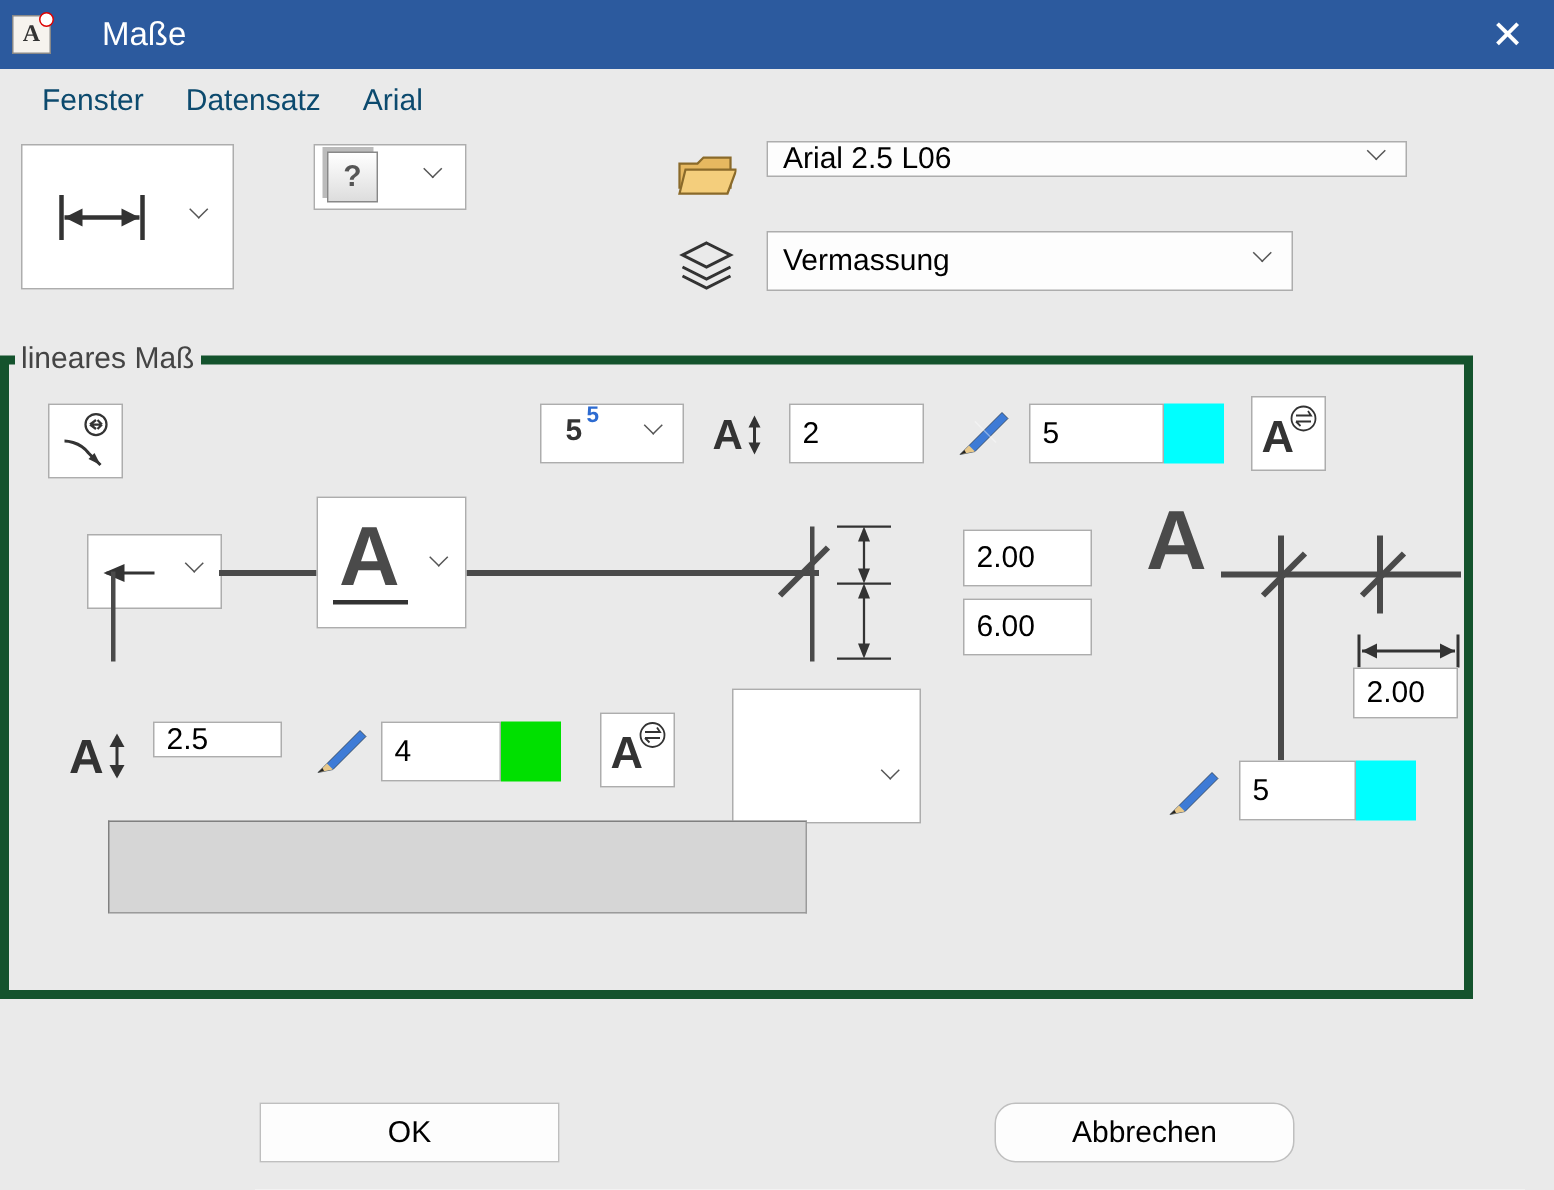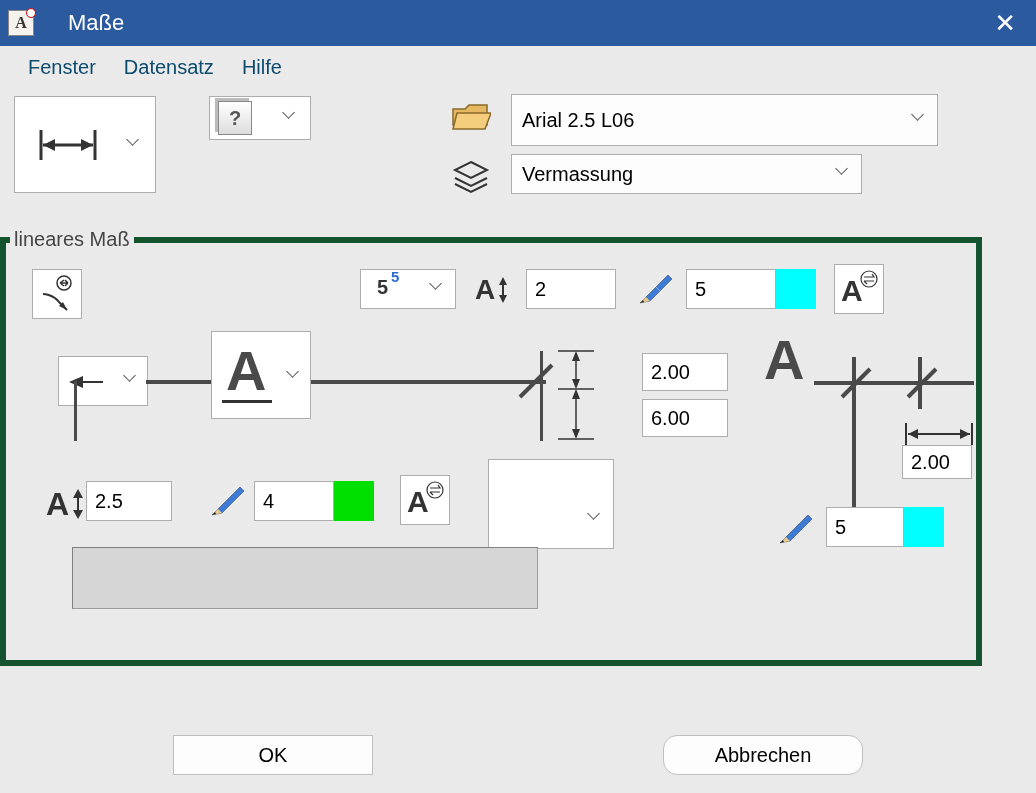--- a/index.html
+++ b/index.html
@@ -40,21 +40,21 @@
 
   <div class="titlebar">
     <span class="appicon"></span>
     <span class="title">Maße</span>
     <span class="close">✕</span>
   </div>
 
   <div class="menubar">
     <span>Fenster</span>
     <span>Datensatz</span>
-    <span>Hilfe</span>
+    <span>Arial</span>
   </div>
 
   <div class="body">
 
     <div class="dd abs" style="left:14px; top:8px; width:142px; height:97px;">
       <svg width="100" height="97" viewBox="0 0 100 97" style="position:absolute; left:0; top:0;">
         <line x1="26" y1="33" x2="26" y2="63" stroke="#333" stroke-width="3"></line>
         <line x1="80" y1="33" x2="80" y2="63" stroke="#333" stroke-width="3"></line>
         <line x1="28" y1="48" x2="78" y2="48" stroke="#333" stroke-width="3"></line>
         <polygon points="28,48 40,42 40,54" fill="#333"></polygon>
@@ -68,21 +68,21 @@
     <div class="dd abs" style="left:209px; top:8px; width:102px; height:44px; padding-right:12px;">
       <span style="position:absolute; left:8px; top:4px; width:34px; height:34px; border:1px solid #888; background:linear-gradient(#fff,#ddd); box-shadow: -3px -3px 0 #bbb; display:flex; align-items:center; justify-content:center; font-weight:bold; color:#555; font-size:20px;">?</span>
       <span class="chev"></span>
     </div>
 
     <svg class="abs" style="left:451px; top:15px;" width="40" height="30" viewBox="0 0 40 30">
       <path d="M2 6 L14 6 L18 2 L36 2 L36 22 L2 22 Z" fill="#E6B860" stroke="#8a6a2a" stroke-width="1.5"></path>
       <path d="M6 10 L40 10 L34 26 L2 26 Z" fill="#F4CE7C" stroke="#8a6a2a" stroke-width="1.5"></path>
     </svg>
 
-    <div class="combo abs" style="left:511px; top:6px; width:427px; height:52px;">
+    <div class="combo abs" style="left:511px; top:6px; width:427px; height:24px;">
       <span>Arial 2.5 L06</span>
       <span class="chev"></span>
     </div>
 
     <svg class="abs" style="left:451px; top:72px;" width="40" height="34" viewBox="0 0 40 34">
       <path d="M20 2 L36 10 L20 18 L4 10 Z" fill="none" stroke="#333" stroke-width="2"></path>
       <path d="M4 18 L20 26 L36 18" fill="none" stroke="#333" stroke-width="2"></path>
       <path d="M4 24 L20 32 L36 24" fill="none" stroke="#333" stroke-width="2"></path>
     </svg>
 
@@ -198,21 +198,21 @@
       <div class="textin abs" style="left:896px; top:194px; width:70px; height:34px;">
           <span>2.00</span>
         </div>
 
       <svg class="abs" style="left:40px; top:234px;" width="44" height="38" viewBox="0 0 44 38">
         <text x="0" y="30" font-family="Arial" font-weight="bold" font-size="32" fill="#333">A</text>
         <line x1="32" y1="6" x2="32" y2="32" stroke="#333" stroke-width="2"></line>
         <polygon points="32,4 27,13 37,13" fill="#333"></polygon>
         <polygon points="32,34 27,25 37,25" fill="#333"></polygon>
       </svg>
-      <div class="textin abs" style="left:80px; top:230px; width:86px; height:40px;">
+      <div class="textin abs" style="left:96px; top:230px; width:86px; height:24px;">
           <span>2.5</span>
         </div>
 
       <svg class="abs" style="left:202px; top:232px;" width="40" height="36" viewBox="0 0 40 36">
         <polygon points="4,32 10,26 32,4 36,8 14,30 4,32" fill="#3e7bd6" stroke="#234" stroke-width="0.5"></polygon>
         <polygon points="4,32 10,26 14,30" fill="#e8c88a"></polygon>
         <polygon points="4,32 7,29 8,31" fill="#222"></polygon>
       </svg>
       <div class="textin abs" style="left:248px; top:230px; width:80px; height:40px;">
           <span>4</span>

